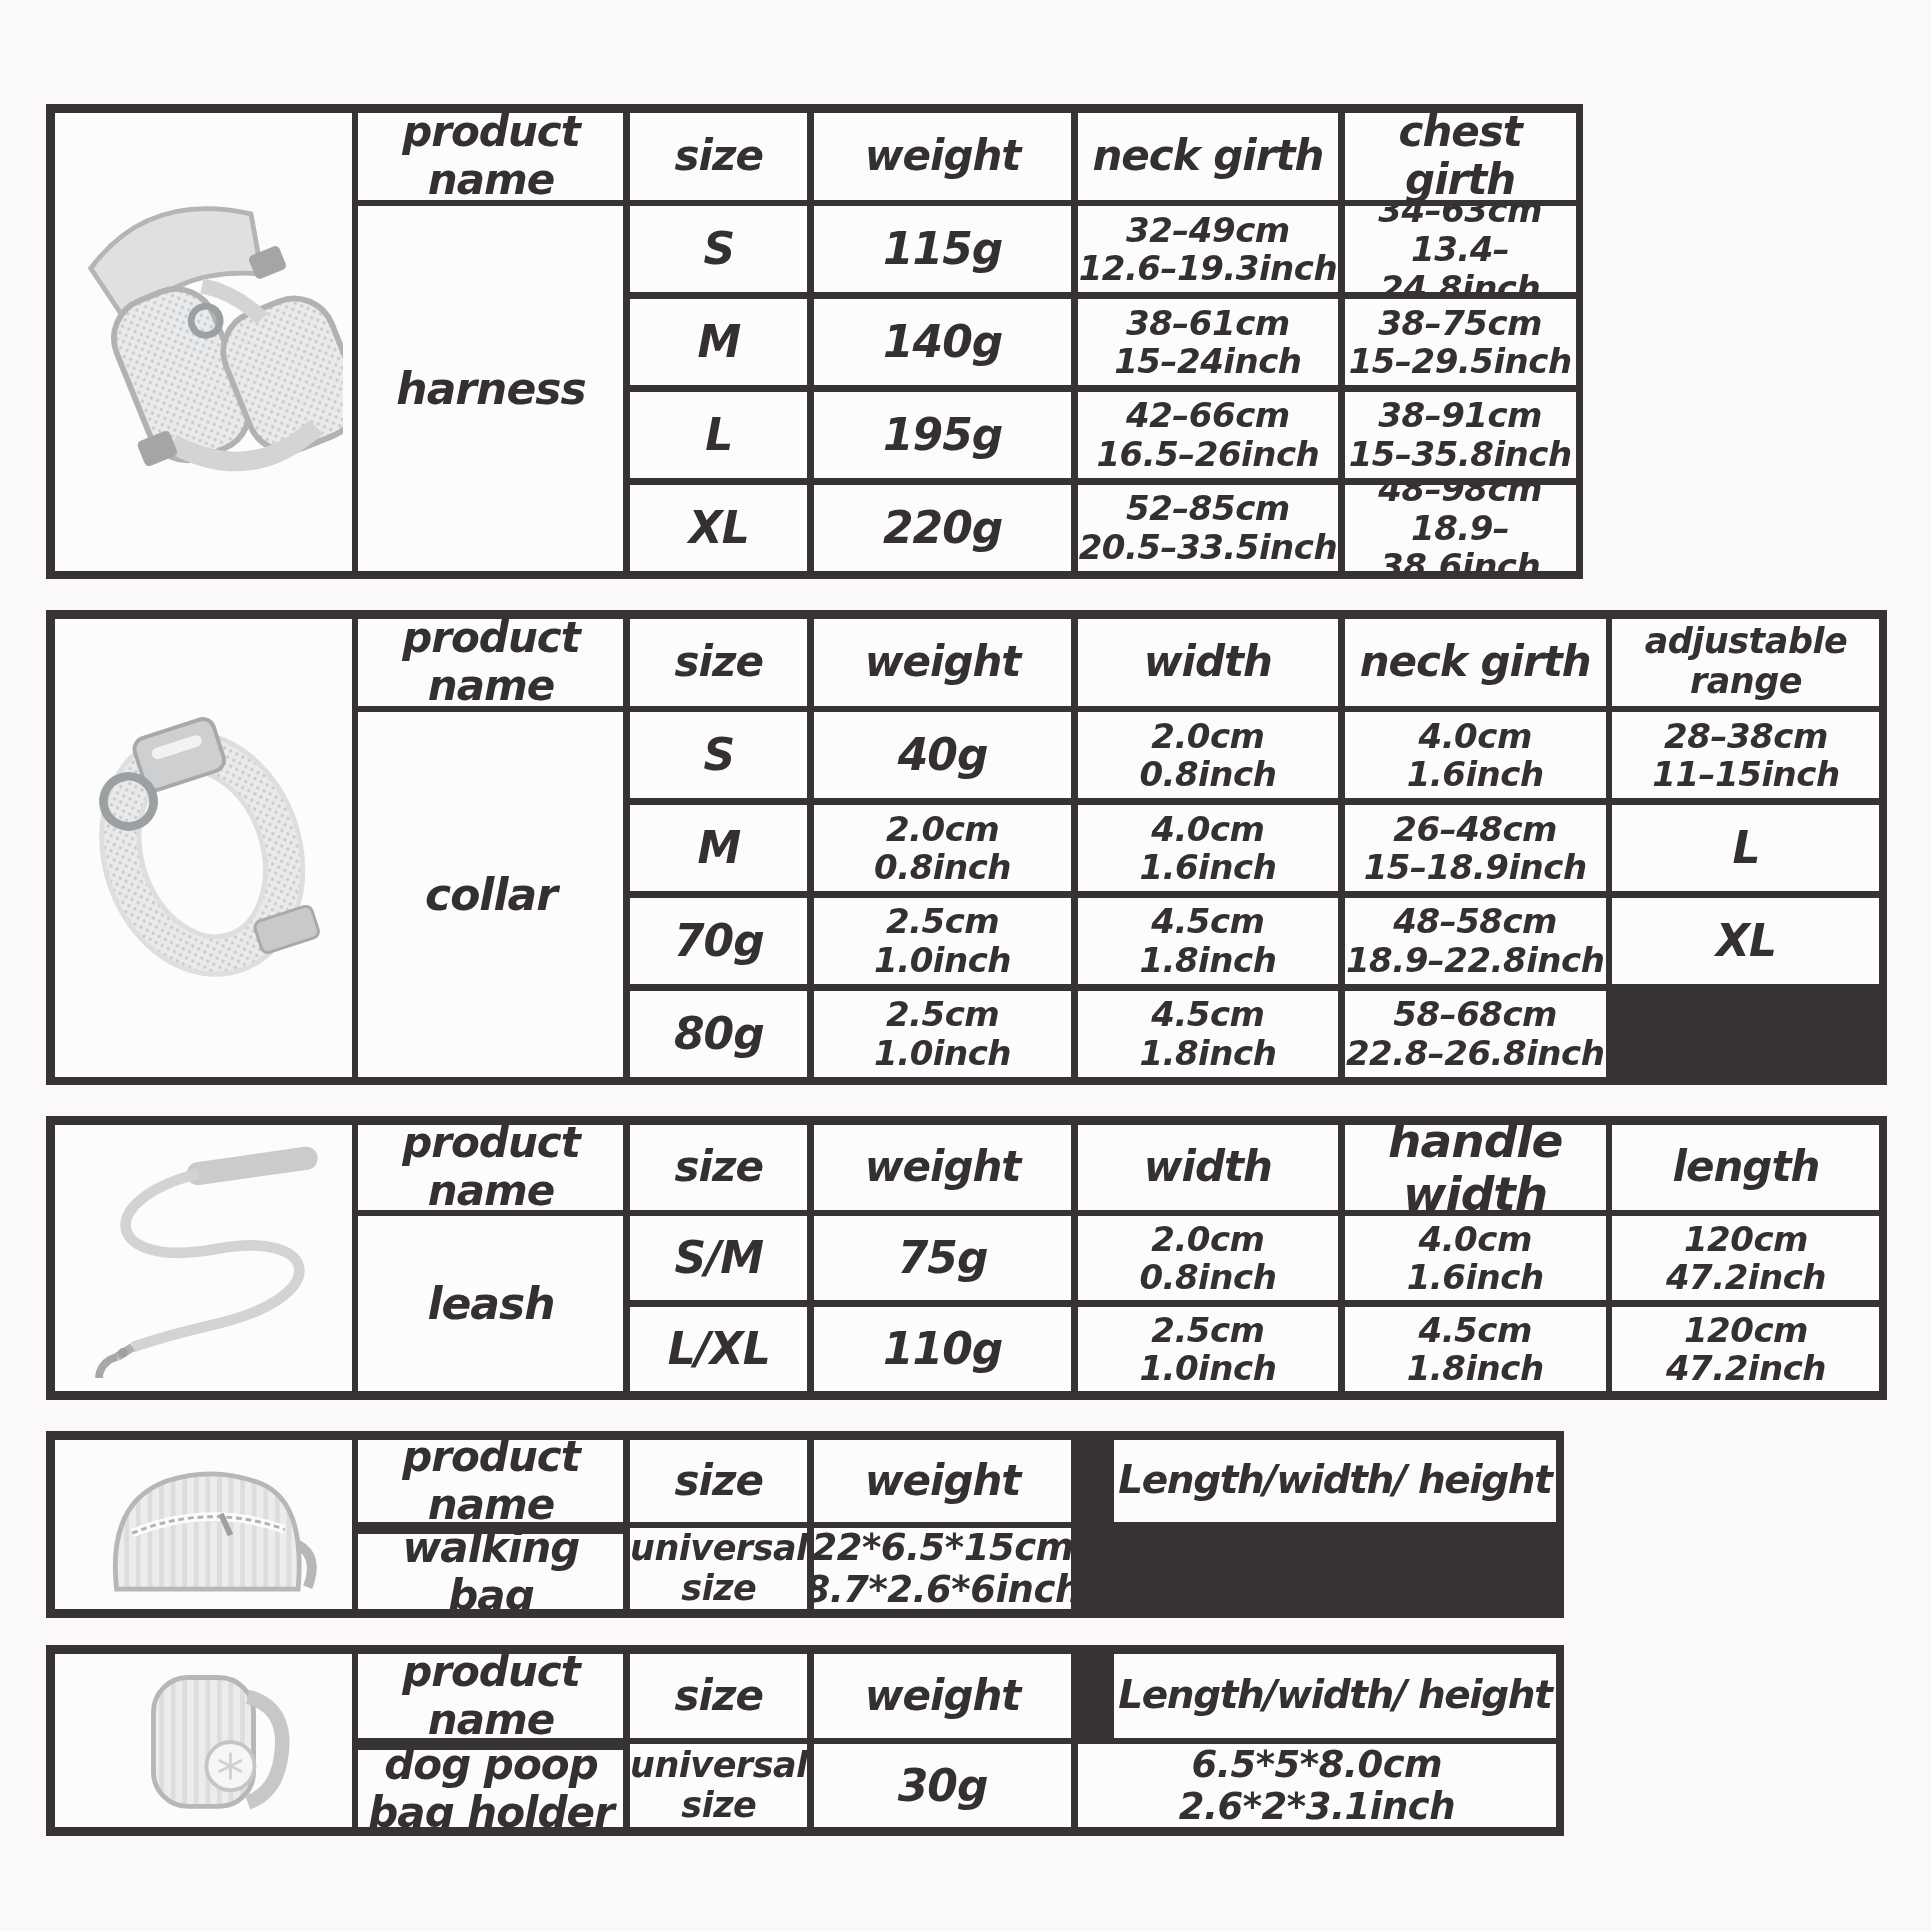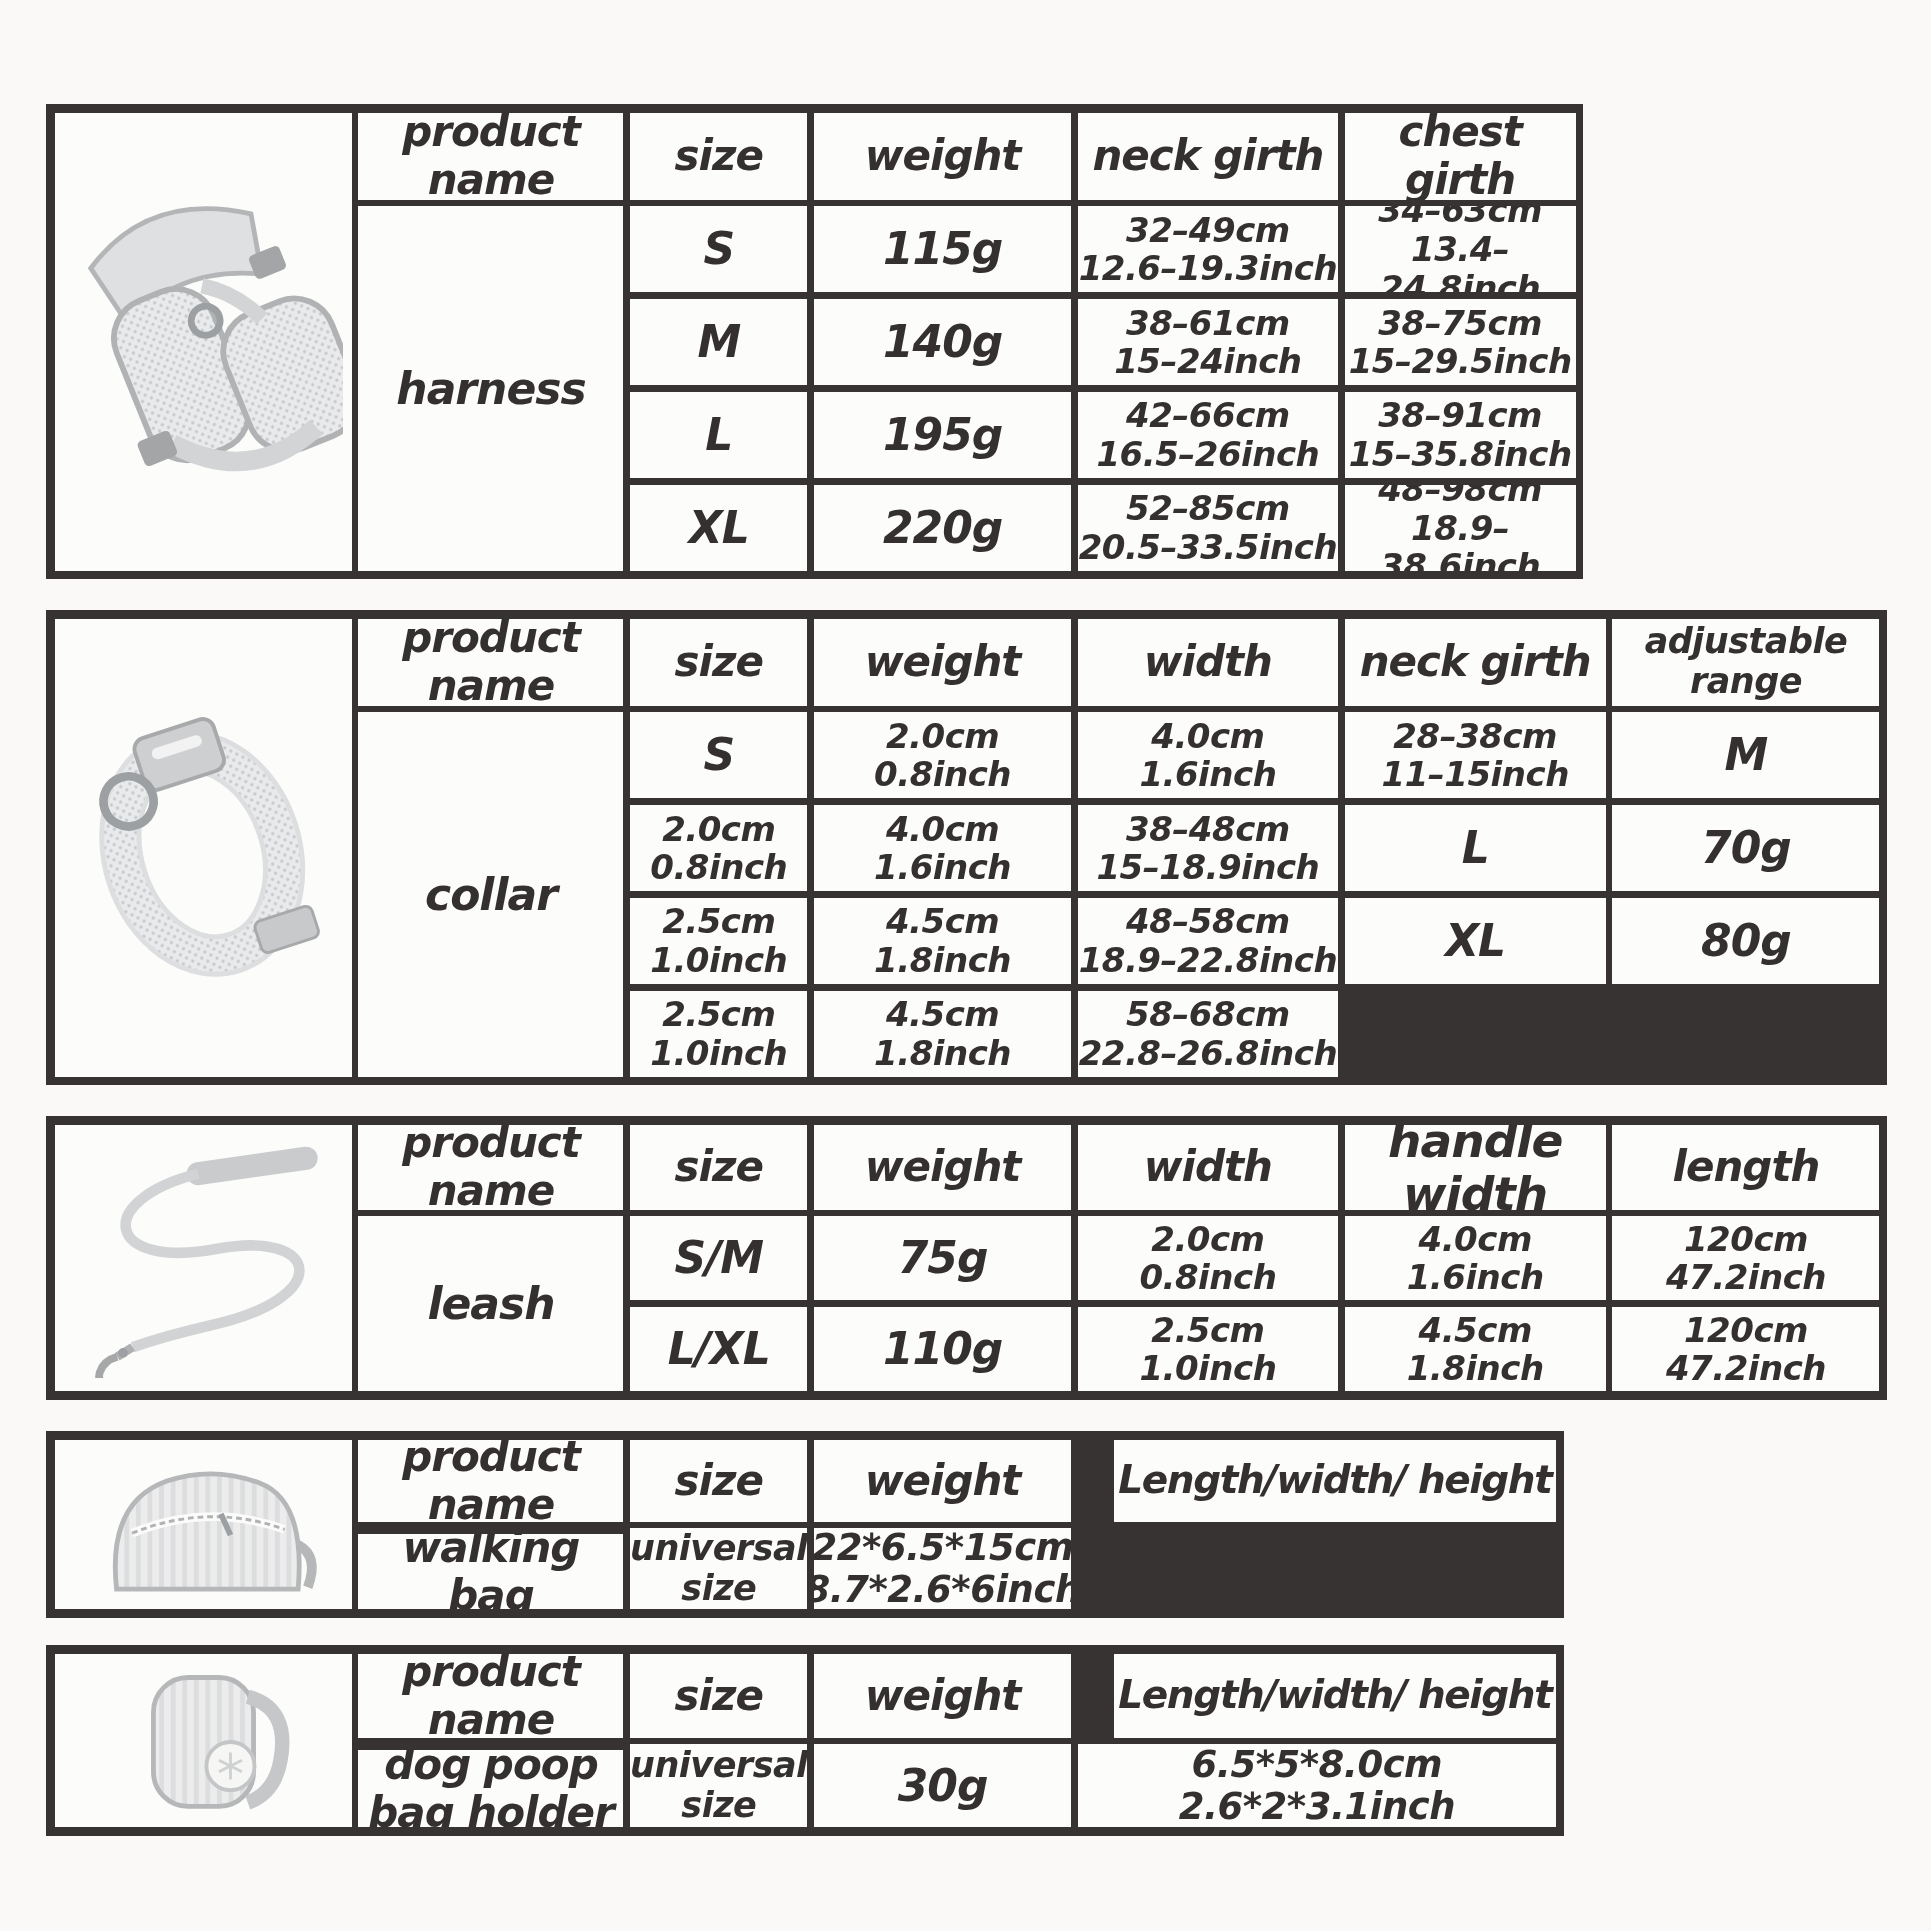--- a/index.html
+++ b/index.html
@@ -169,20 +169,21 @@
     <div class="cell hdr">weight</div>
     <div class="cell hdr">width</div>
     <div class="cell hdr">neck girth</div>
     <div class="cell hdr-sm">
       <span>adjustable</span>
       <span>range</span>
     </div>
     <div class="cell prod prodname">collar</div>
 
     <div class="cell d1">S</div>
+    <div class="cell d1">40g</div>
     <div class="cell d2">
         <span>2.0cm</span>
         <span>0.8inch</span>
       </div>
     <div class="cell d2">
         <span>4.0cm</span>
         <span>1.6inch</span>
       </div>
     <div class="cell d2">
         <span>28–38cm</span>
@@ -192,21 +193,21 @@
     <div class="cell d1">M</div>
     <div class="cell d2">
         <span>2.0cm</span>
         <span>0.8inch</span>
       </div>
     <div class="cell d2">
         <span>4.0cm</span>
         <span>1.6inch</span>
       </div>
     <div class="cell d2">
-        <span>38–48cm</span>
+        <span>26–48cm</span>
         <span>15–18.9inch</span>
       </div>
 
     <div class="cell d1">L</div>
     <div class="cell d1">70g</div>
     <div class="cell d2">
         <span>2.5cm</span>
         <span>1.0inch</span>
       </div>
     <div class="cell d2">

